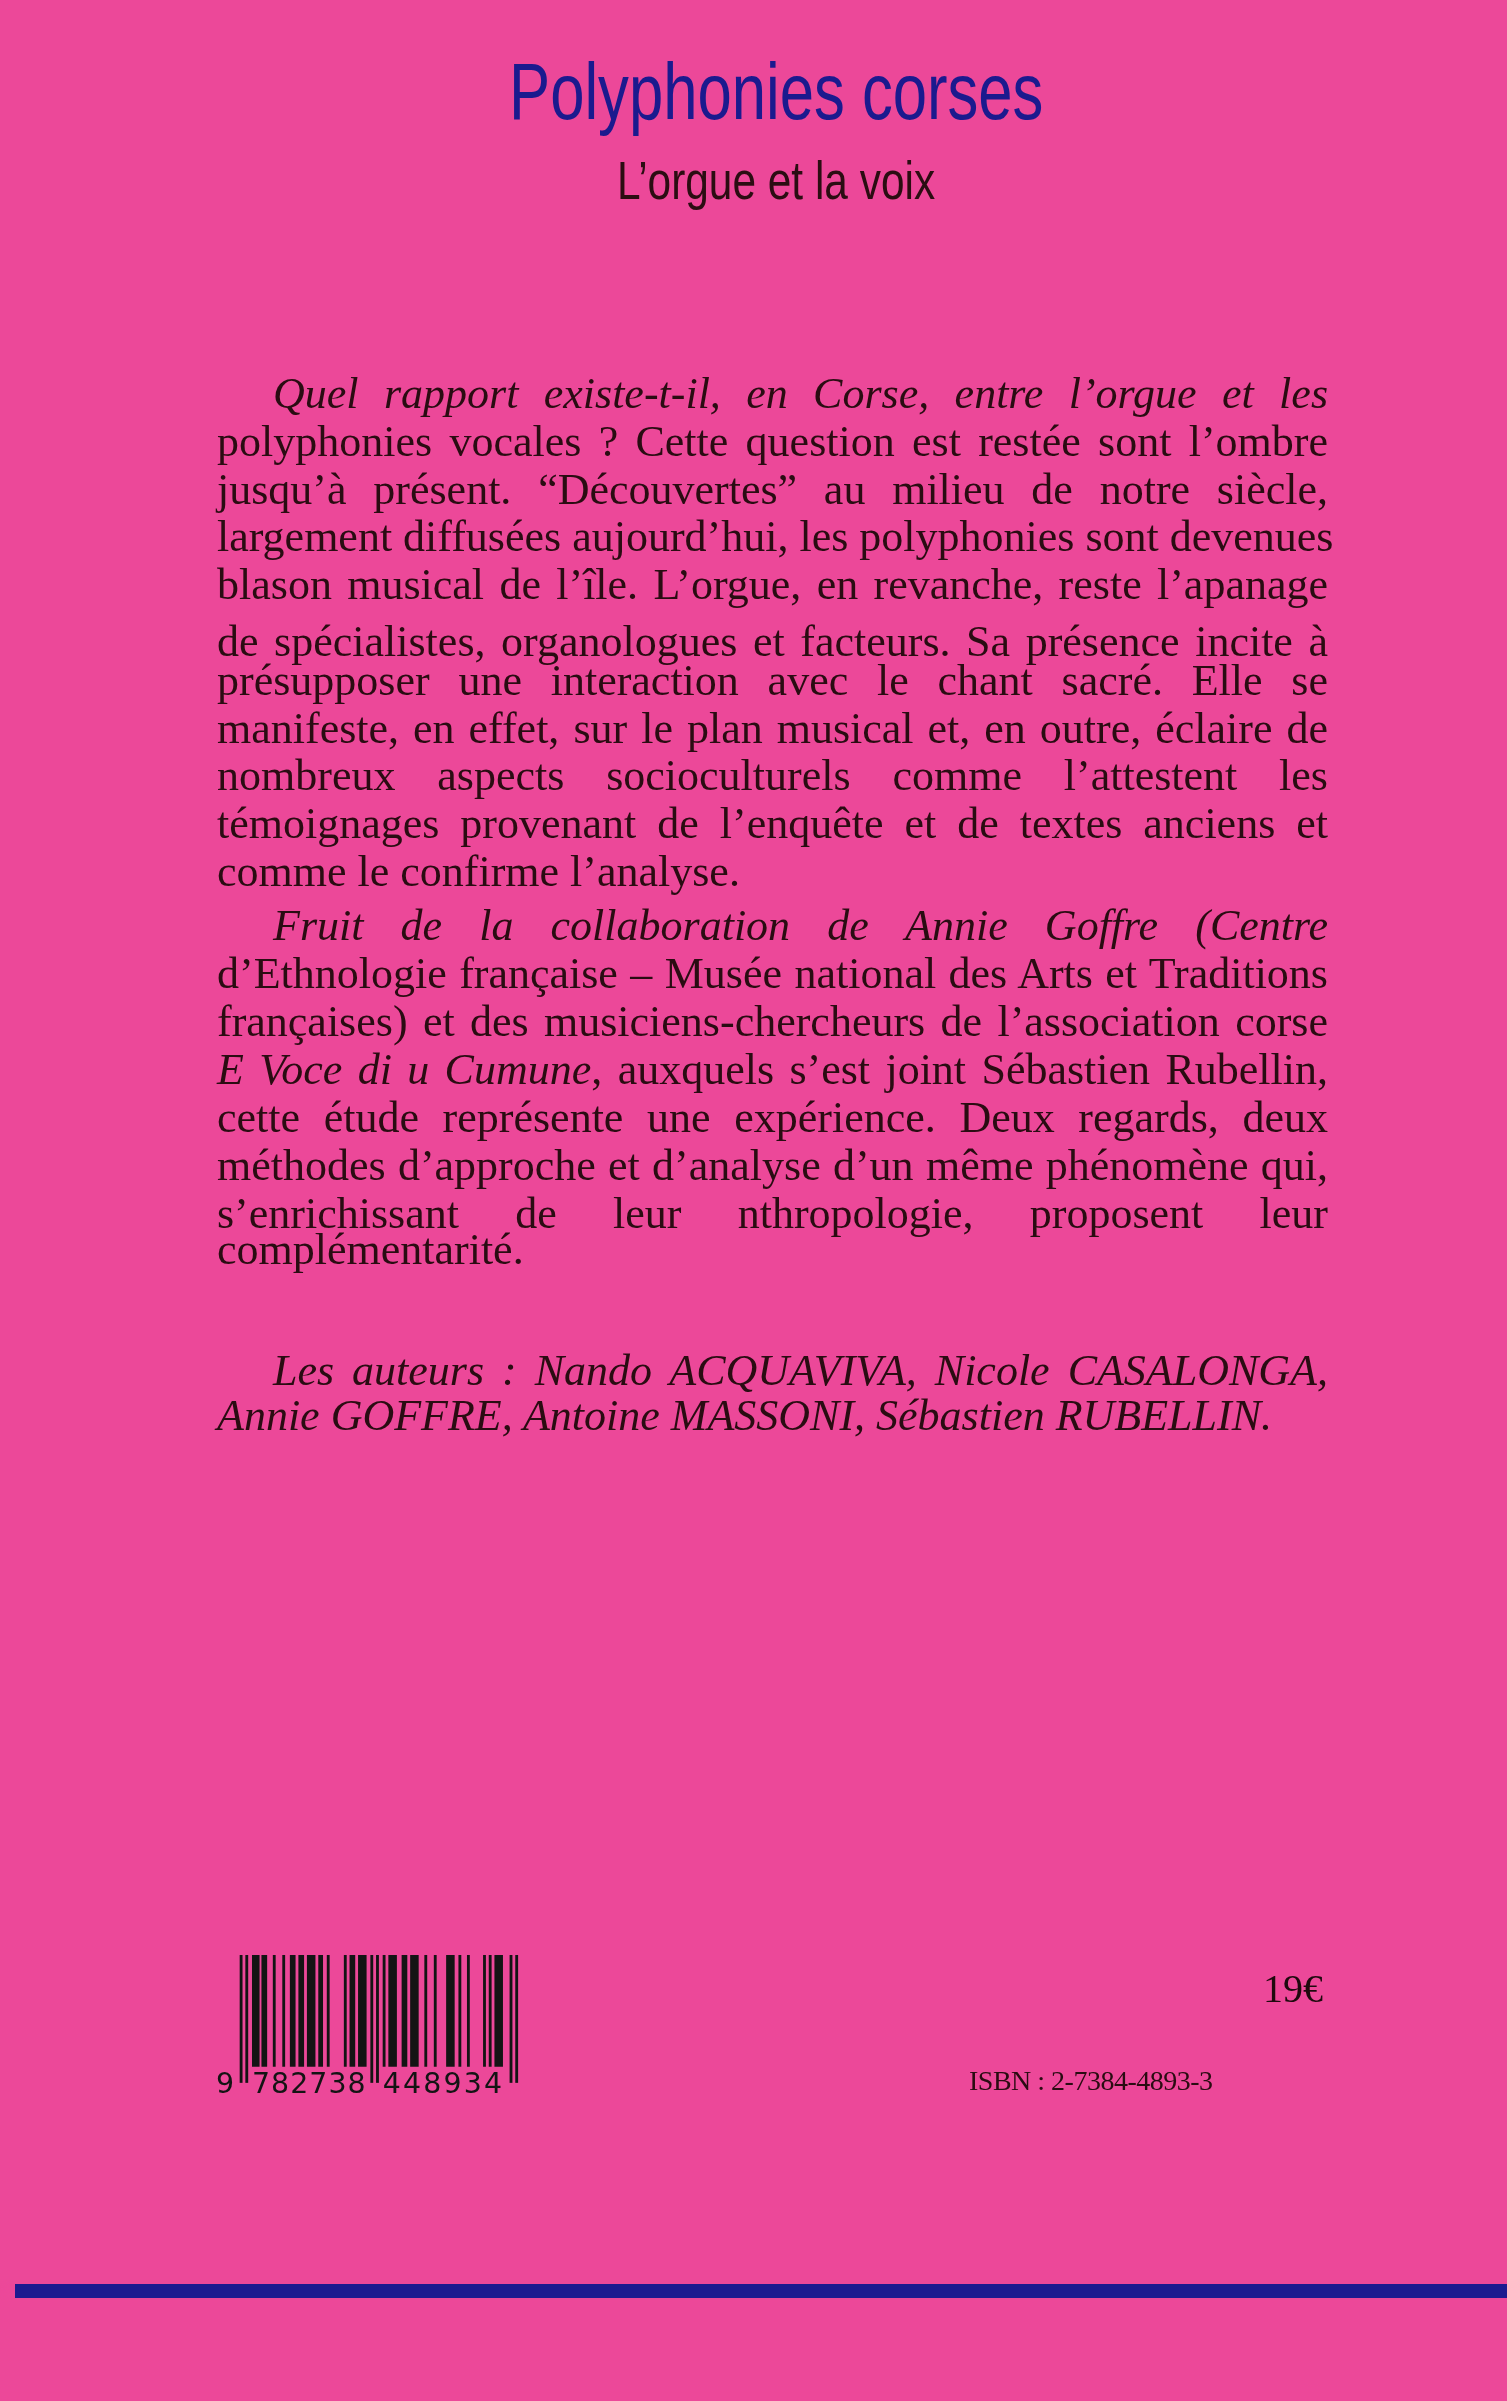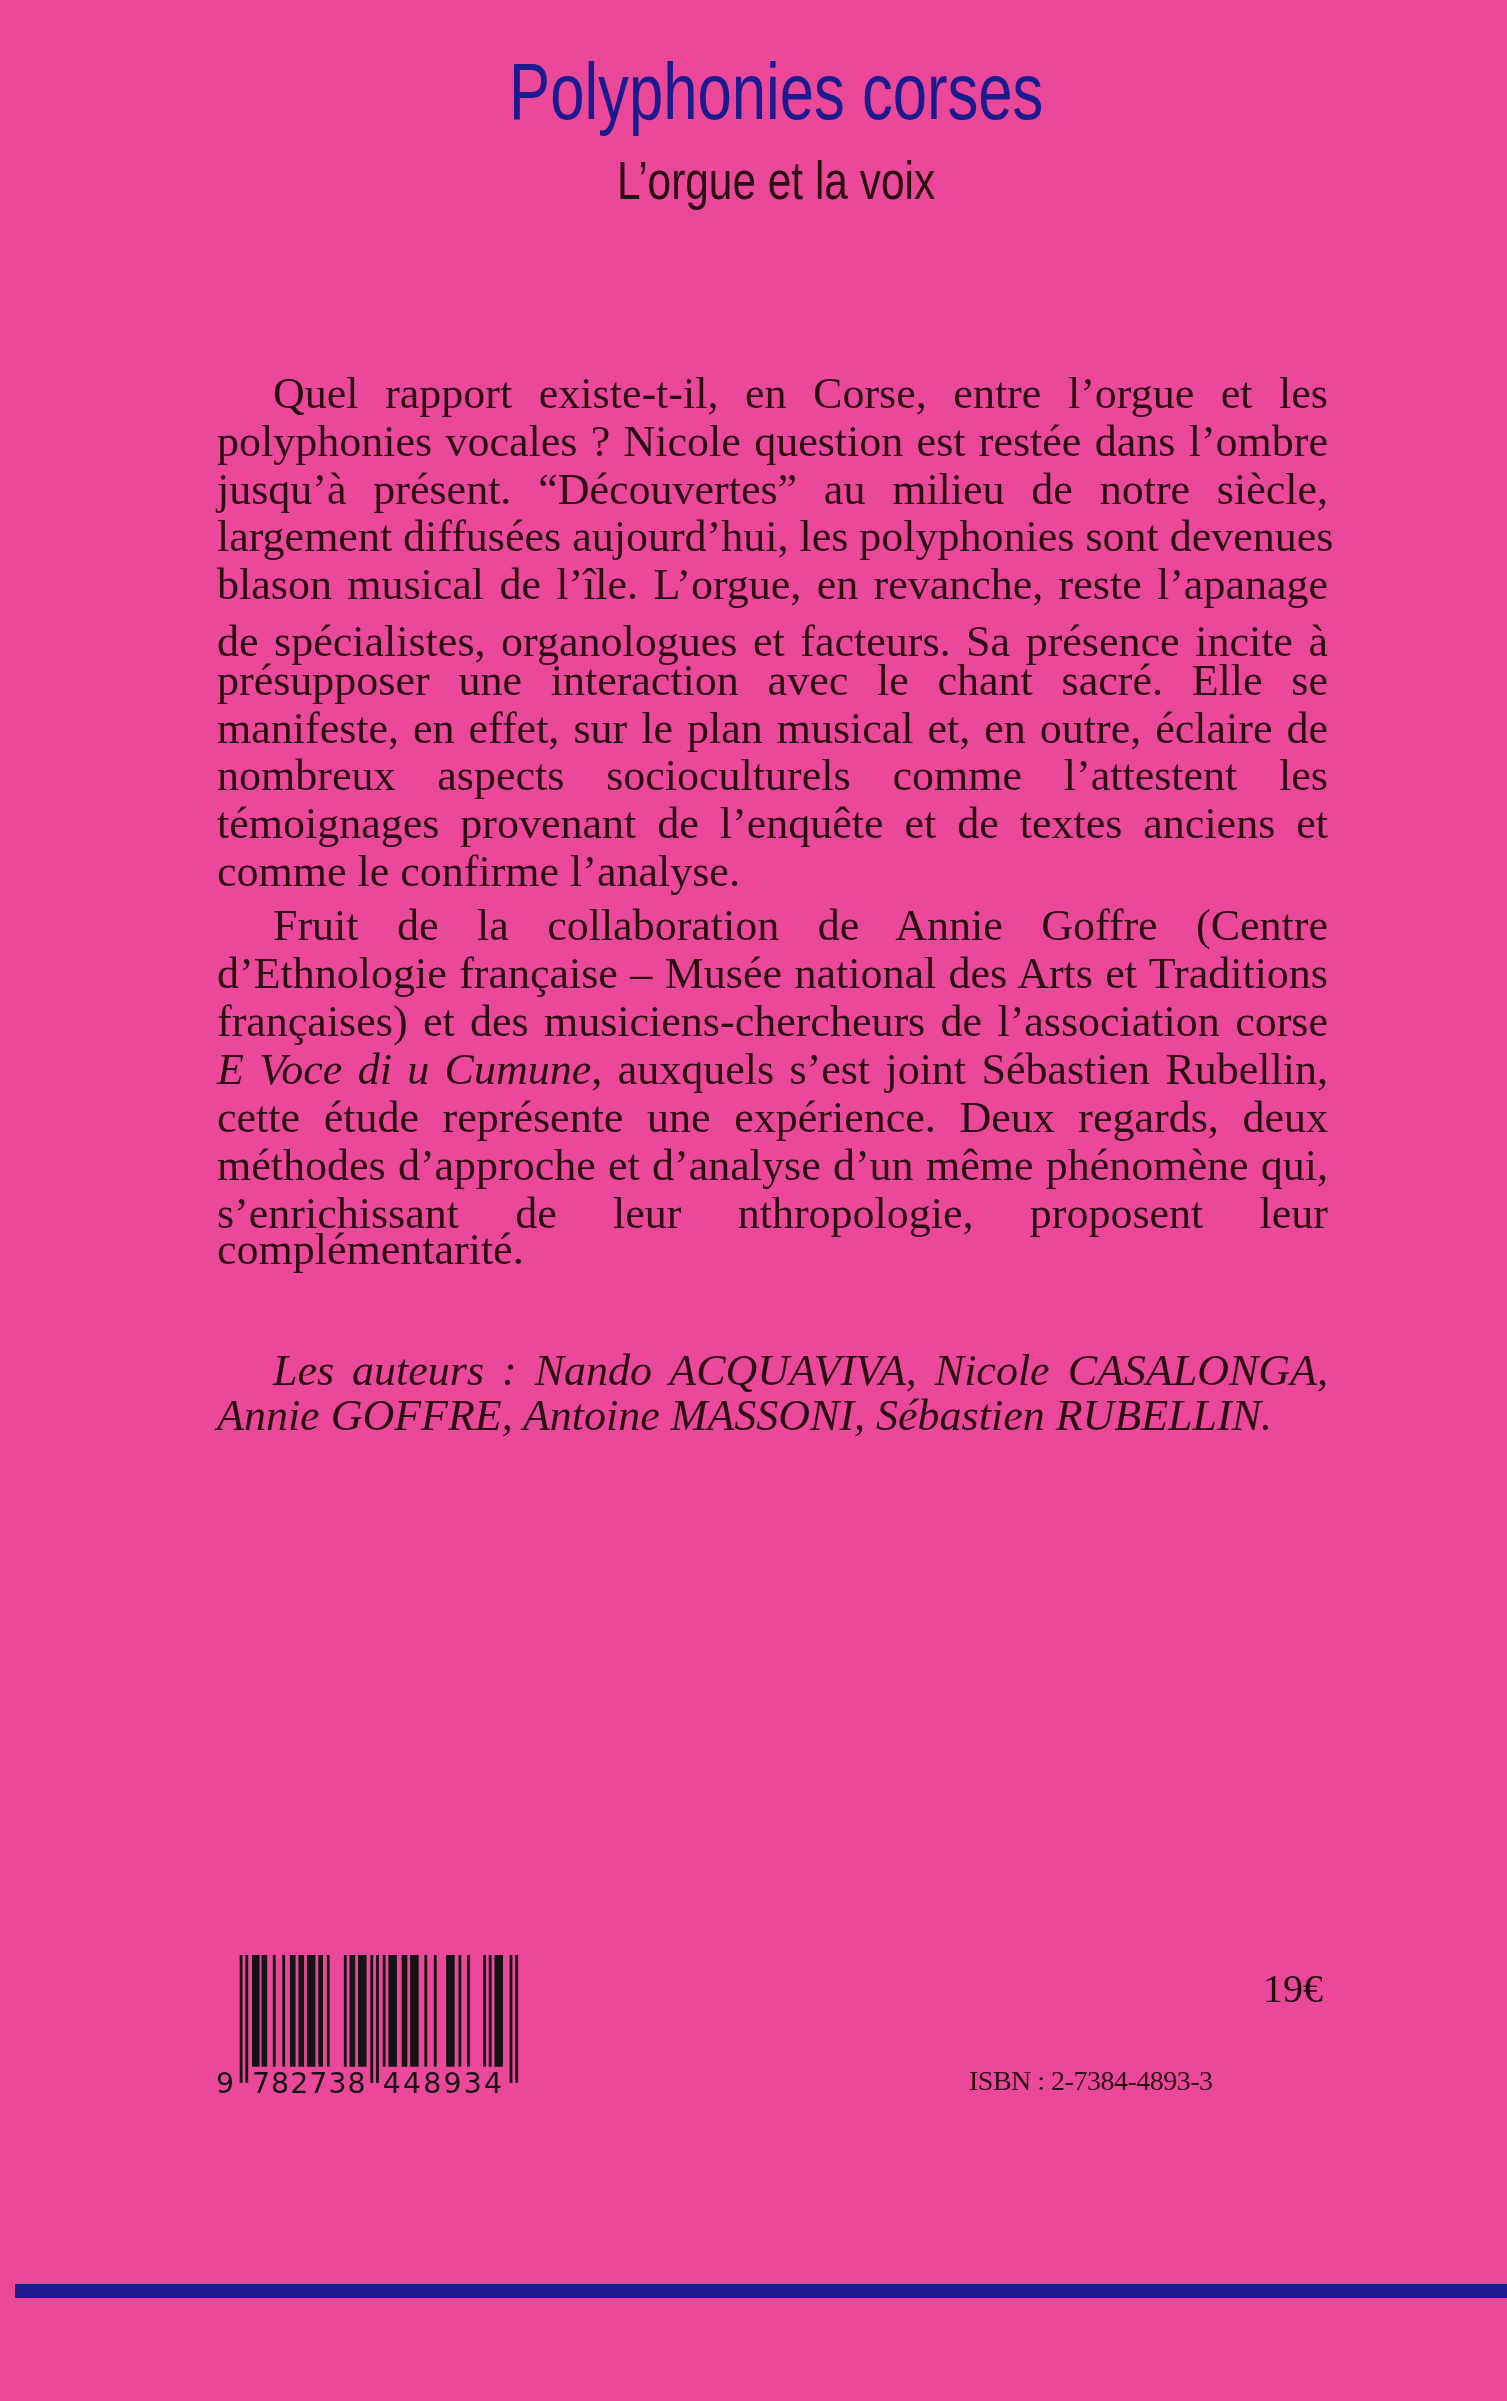--- a/index.html
+++ b/index.html
@@ -19,21 +19,21 @@
 
   .body-text {
     position: absolute; left: 217px; width: 1111px;
     font-family: "Liberation Serif", serif; font-size: 44px; color: #2a0c12;
   }
   .line {
     position: absolute; left: 0; width: 1111px; height: 47px; line-height: 47px;
     white-space: nowrap; text-align: justify; text-align-last: justify;
   }
   .line.last { text-align-last: left; }
-  .line.indent { left: 56px; width: 1055px; }
+  .line.indent { left: 56px; width: 1055px; font-style: italic; }
   .line i, .italic { font-style: italic; }
 
   .authors .line { font-style: italic; }
 
   .barcode { position: absolute; left: 216px; top: 1953px; width: 322px; height: 147px; }
   .barcode svg { display: block; }
 
   .price {
     position: absolute; right: 185px; top: 1970px; font-family: "Liberation Serif", serif;
     font-size: 40px; line-height: 38px; color: #1e0a0e;
@@ -58,21 +58,21 @@
 </head>
 <body>
 
 <div class="cover">
 
   <div class="title">Polyphonies corses</div>
   <div class="subtitle">L’orgue et la voix</div>
 
   <div class="body-text" style="top:370px;">
     <div class="line indent" style="top:0px;">Quel rapport existe-t-il, en Corse, entre l’orgue et les</div>
-    <div class="line" style="top:48px;">polyphonies vocales ? Nicole question est restée dans l’ombre</div>
+    <div class="line" style="top:48px;">polyphonies vocales ? Cette question est restée sont l’ombre</div>
     <div class="line" style="top:96px;">jusqu’à présent. “Découvertes” au milieu de notre siècle,</div>
     <div class="line" style="top:143px;">largement diffusées aujourd’hui, les polyphonies sont devenues</div>
     <div class="line" style="top:191px;">blason musical de l’île. L’orgue, en revanche, reste l’apanage</div>
     <div class="line" style="top:248px;">de spécialistes, organologues et facteurs. Sa présence incite à</div>
     <div class="line" style="top:287px;">présupposer une interaction avec le chant sacré. Elle se</div>
     <div class="line" style="top:335px;">manifeste, en effet, sur le plan musical et, en outre, éclaire de</div>
     <div class="line" style="top:382px;">nombreux aspects socioculturels comme l’attestent les</div>
     <div class="line" style="top:430px;">témoignages provenant de l’enquête et de textes anciens et</div>
     <div class="line last" style="top:478px;">comme le confirme l’analyse.</div>
   </div>

